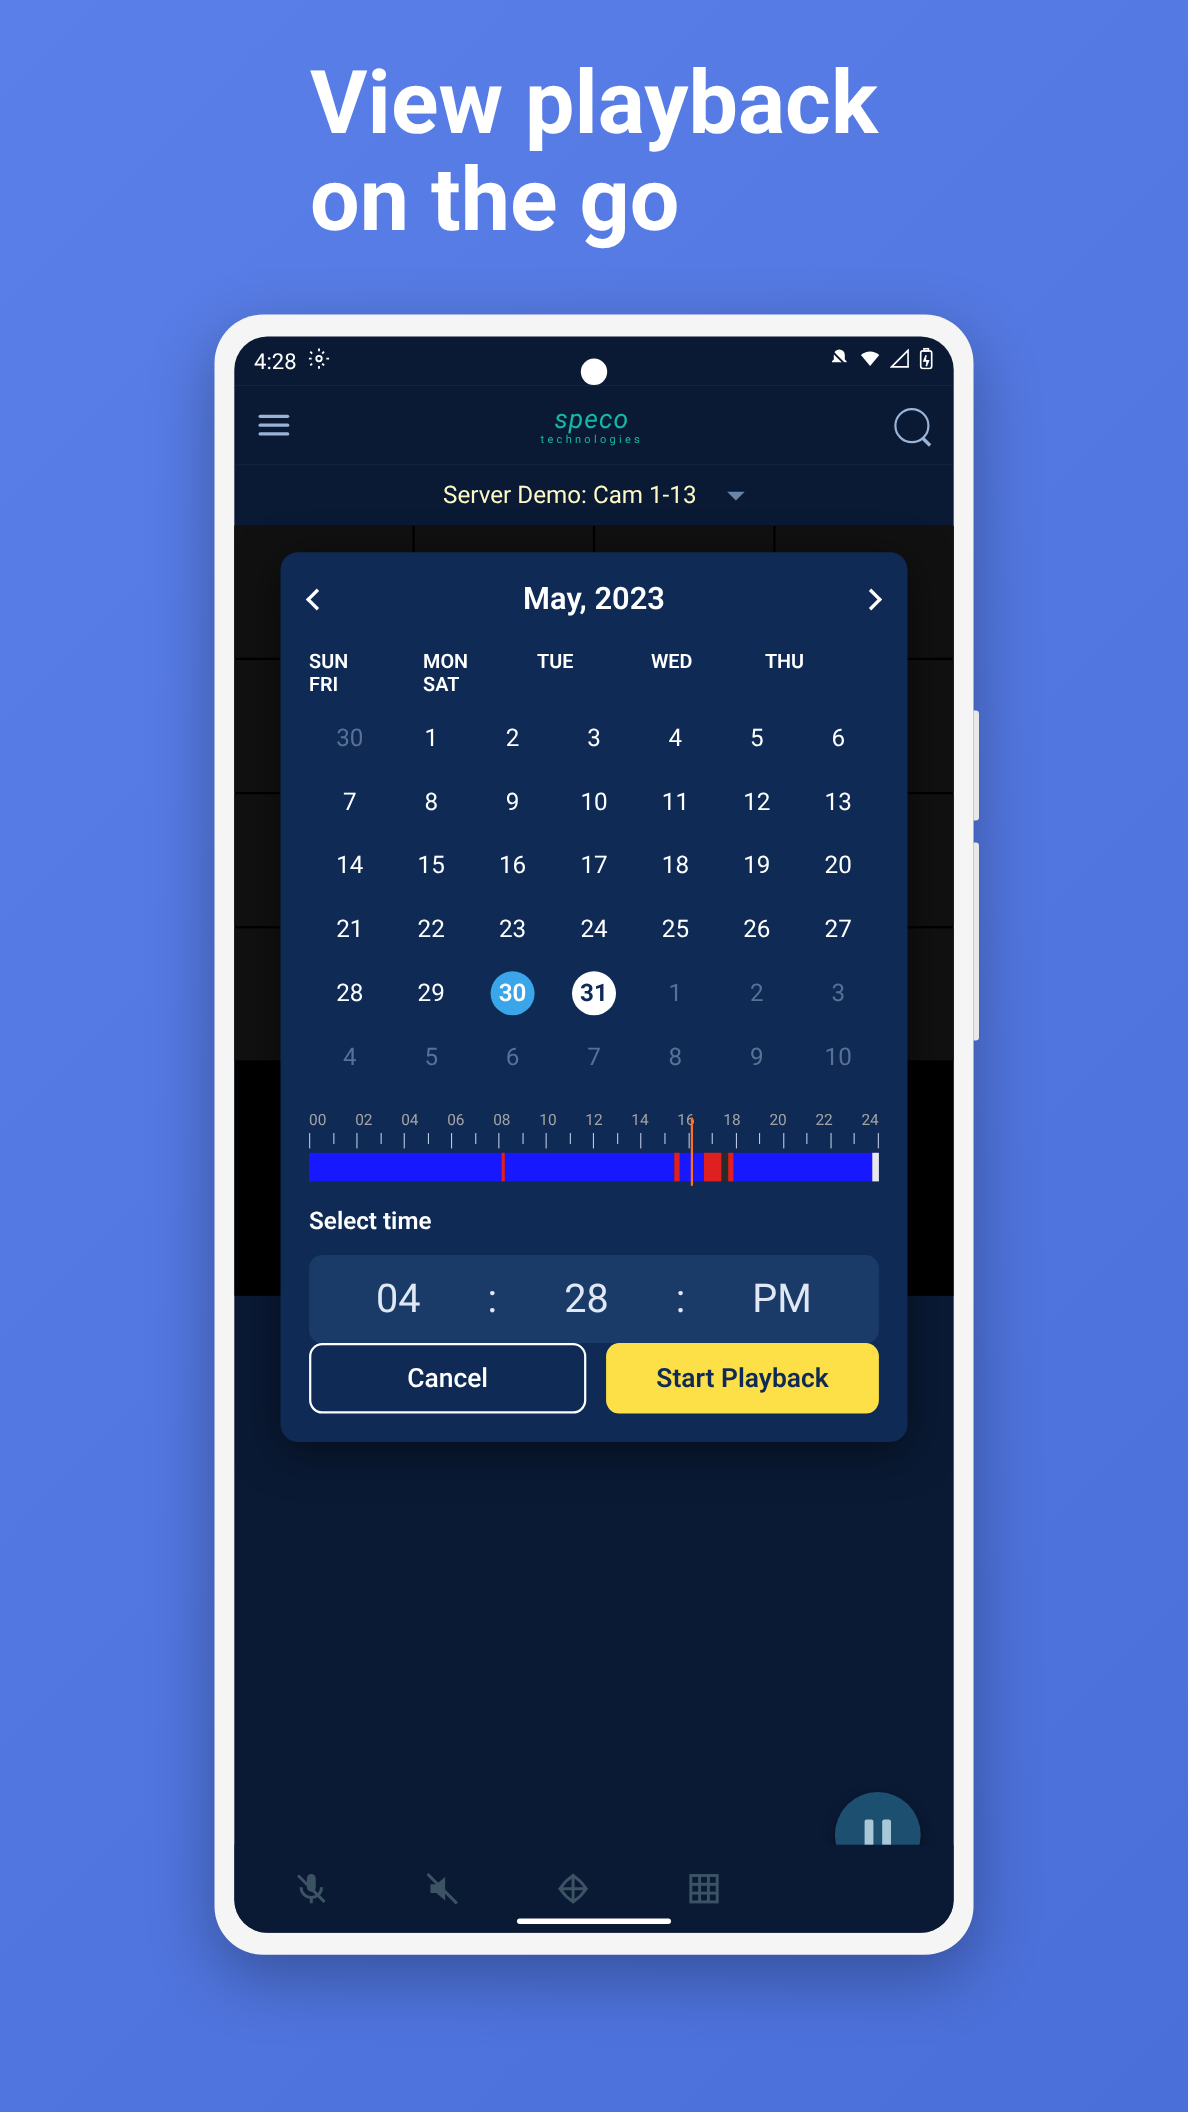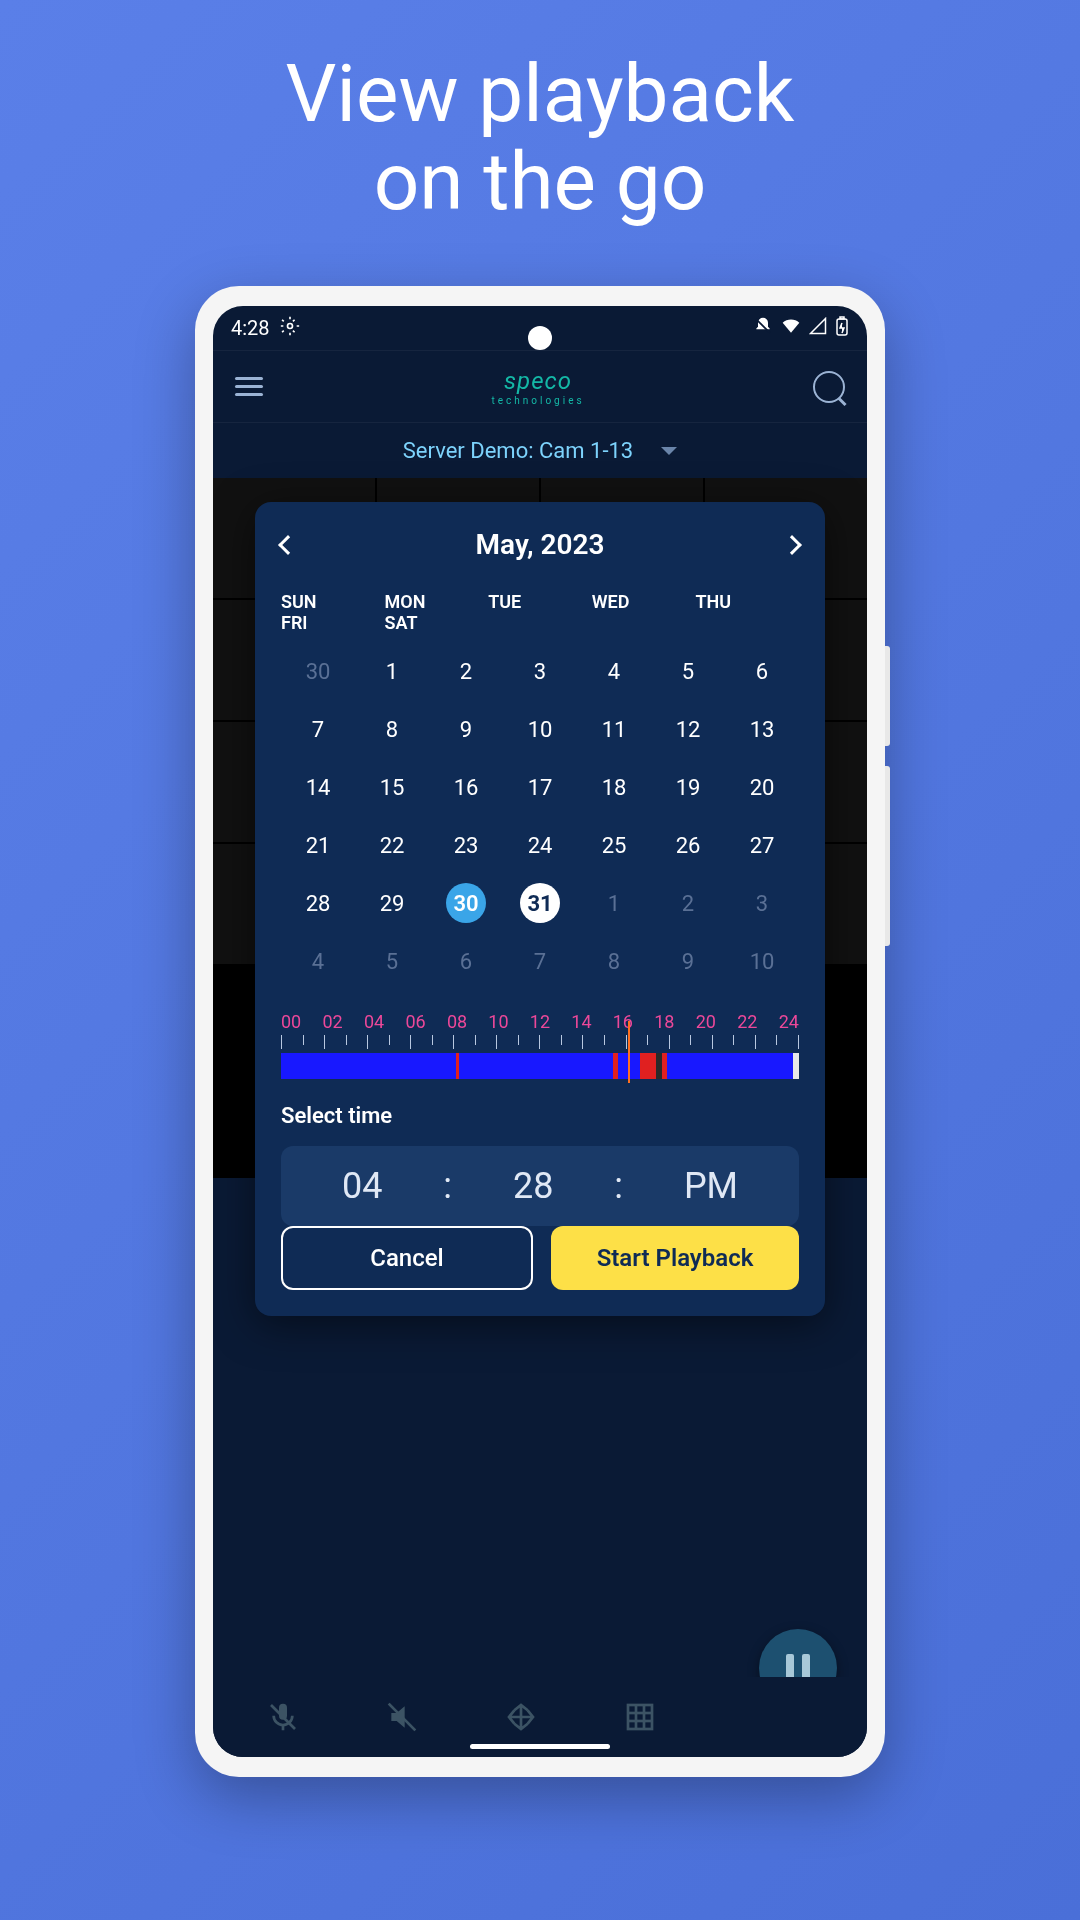--- a/index.html
+++ b/index.html
@@ -8,22 +8,21 @@
     width: 1080px;
     height: 1920px;
     display: flex;
     flex-direction: column;
     align-items: center;
     overflow: hidden;
   }
   .hero-title {
     color: #ffffff;
     font-size: 80px;
-    font-weight: 400;
-    text-align: center;
+    font-weight: 700;
     margin-top: 50px;
     line-height: 1.1;
   }
   .phone-frame {
     margin-top: 60px;
     width: 690px;
     height: 1491px;
     background: #f5f5f5;
     border-radius: 44px;
     padding: 20px 18px;
@@ -63,21 +62,21 @@
   .logo { color: #14b8a6; font-size: 24px; font-style: italic; letter-spacing: 1px; display: flex; flex-direction: column; align-items: center; }
   .logo-sub { font-size: 10px; font-style: normal; letter-spacing: 3px; }
   .header-icon { width: 32px; height: 32px; border: 2.5px solid #9bb3d4; border-radius: 50%; position: relative; }
   .header-icon::after { content: ''; position: absolute; width: 10px; height: 3px; background: #9bb3d4; bottom: -2px; right: -4px; transform: rotate(45deg); }
   .cam-selector {
     height: 56px;
     display: flex;
     align-items: center;
     justify-content: center;
     gap: 28px;
-    color: #7dd3fc;
+    color: #fef9c3;
     font-size: 22px;
     border-top: 1px solid rgba(255,255,255,0.05);
   }
   .chev-down { width: 0; height: 0; border-left: 8px solid transparent; border-right: 8px solid transparent; border-top: 8px solid #6a85aa; }
   .camera-grid {
     height: 700px;
     background: #000;
     display: grid;
     grid-template-columns: repeat(4, 1fr);
     grid-auto-rows: 120px;
@@ -100,21 +99,21 @@
   .chev { width: 14px; height: 14px; border-left: 3px solid #fff; border-bottom: 3px solid #fff; }
   .chev.left { transform: rotate(45deg); }
   .chev.right { transform: rotate(-135deg); }
   .weekdays { display: grid; grid-template-columns: repeat(5, 1fr); text-align: left; font-size: 18px; font-weight: 600; margin-bottom: 18px; }
   .days { display: grid; grid-template-columns: repeat(7, 1fr); text-align: center; row-gap: 18px; font-size: 22px; }
   .day { display: flex; align-items: center; justify-content: center; height: 40px; }
   .day.dim { color: #5a7095; }
   .day.selected { background: #3aa5e8; border-radius: 50%; width: 40px; margin: 0 auto; font-weight: 600; }
   .day.today { background: #fff; color: #0f2b55; border-radius: 50%; width: 40px; margin: 0 auto; font-weight: 700; }
   .timeline { margin-top: 30px; }
-  .time-ticks { display: flex; justify-content: space-between; font-size: 18px; color: #ec4899; }
+  .time-ticks { display: flex; justify-content: space-between; font-size: 14px; color: #a3a3a3; }
   .tick-ruler { height: 14px; display: flex; justify-content: space-between; margin-top: 3px; }
   .tick-ruler div { width: 1px; height: 10px; background: #b8c8e0; }
   .tick-ruler div.major { height: 14px; }
   .timeline-bar { height: 26px; background: #2a2a2a; margin-top: 4px; position: relative; display: flex; }
   .tseg { height: 100%; }
   .blue { background: #1818ff; }
   .red { background: #e02020; }
   .gap { background: #2a2a2a; }
   .playhead { position: absolute; top: -32px; bottom: -4px; width: 2px; background: #ff7020; left: 67%; }
   .end-mark { position: absolute; right: 0; top: 0; bottom: 0; width: 6px; background: #e8e8e8; }

